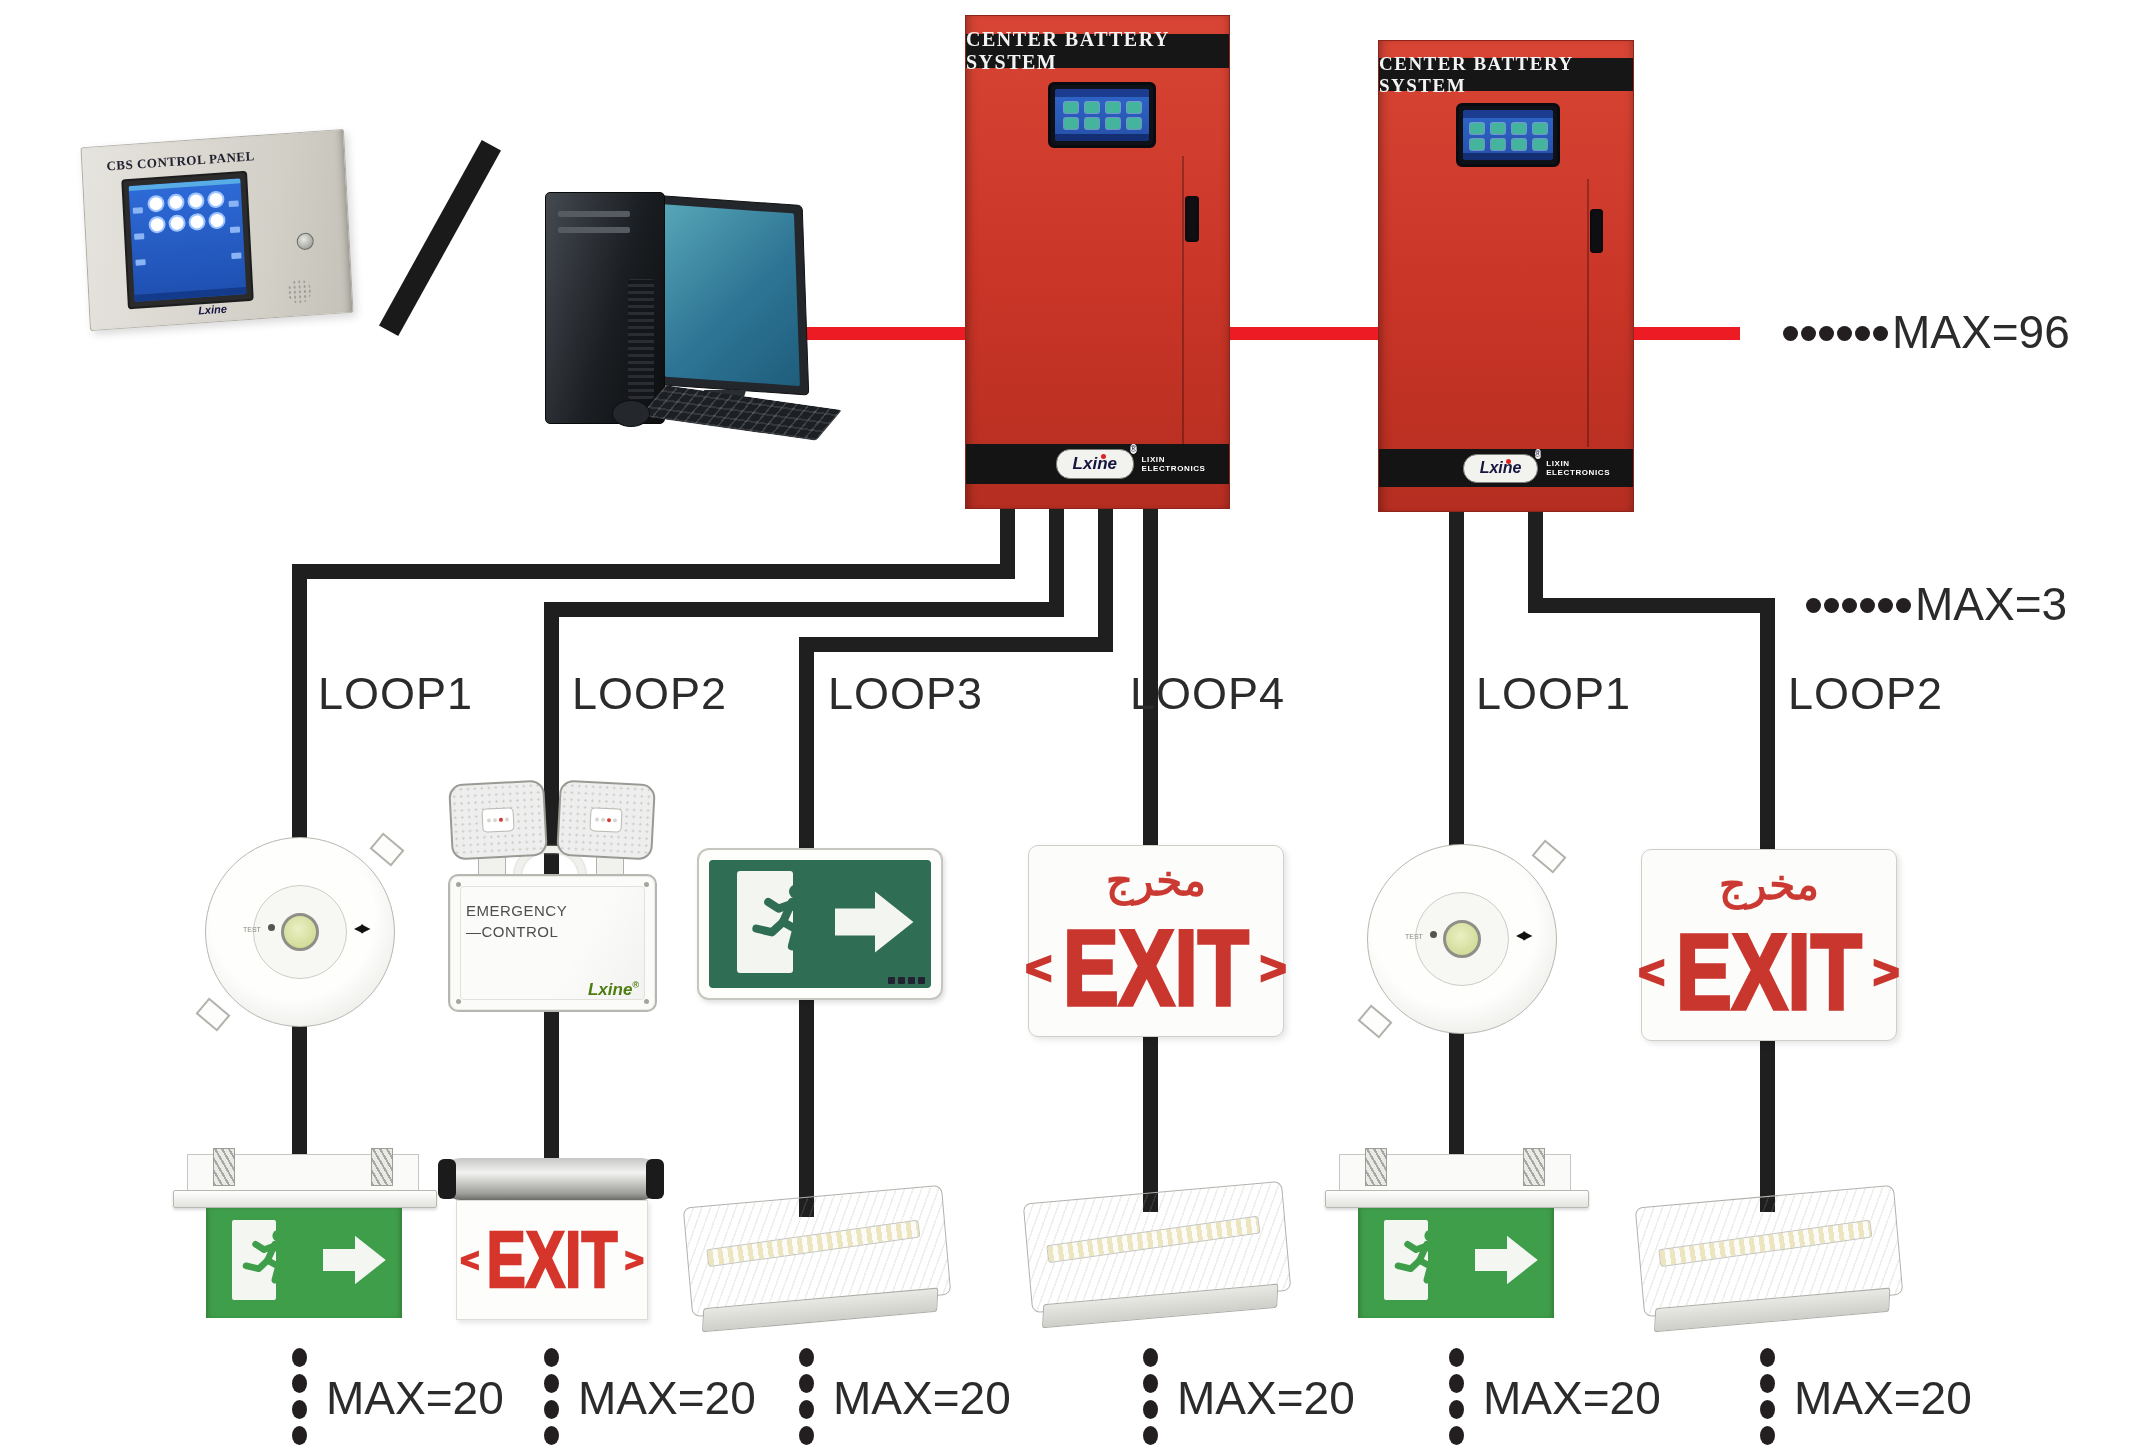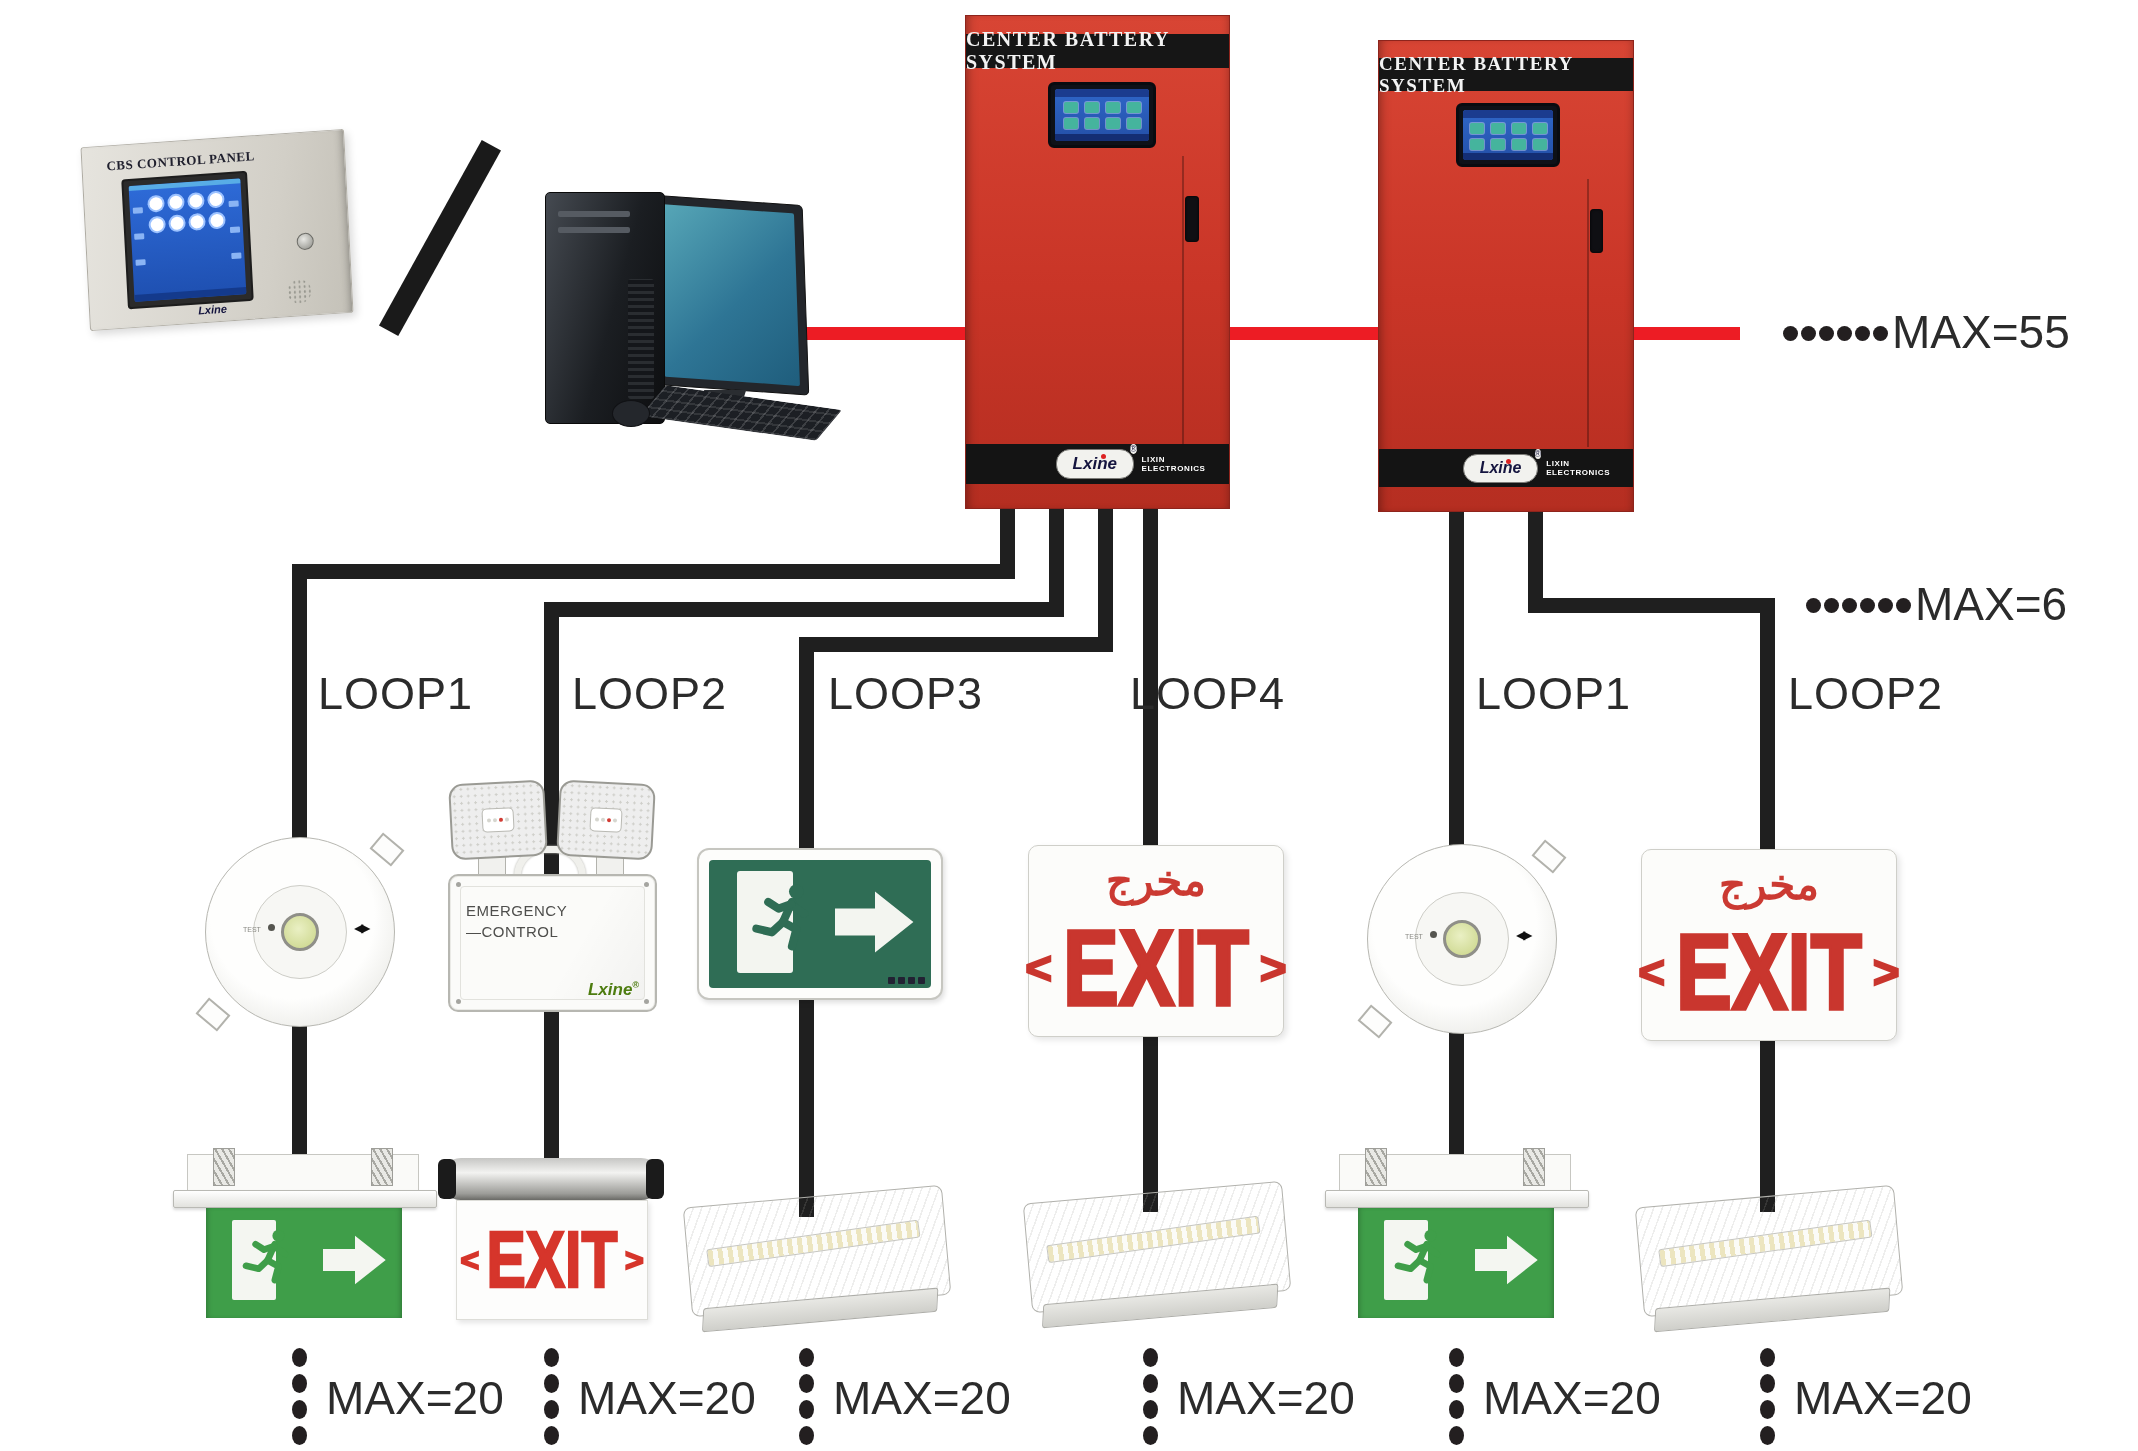--- a/index.html
+++ b/index.html
@@ -166,31 +166,31 @@
   <div class="redline" style="left:805px;top:327px;width:935px;height:13px;"></div>
 
   <div class="hdots" style="left:1783px;top:326px;">
     <i></i>
       <i></i>
       <i></i>
       <i></i>
       <i></i>
       <i></i>
   </div>
-  <div class="max-label" style="left:1892px;top:306px;">MAX=55</div>
+  <div class="max-label" style="left:1892px;top:306px;">MAX=96</div>
 
   <div class="hdots" style="left:1806px;top:598px;">
     <i></i>
       <i></i>
       <i></i>
       <i></i>
       <i></i>
       <i></i>
   </div>
-  <div class="max-label" style="left:1915px;top:578px;">MAX=6</div>
+  <div class="max-label" style="left:1915px;top:578px;">MAX=3</div>
 
   <div class="cbs-panel" style="left:85px;top:138px;">
     <div class="cbs-title">CBS CONTROL PANEL</div>
     <div class="cbs-screen">
       <div class="cbs-screen-inner">
         <div class="cbs-strip"></div>
         <div class="cbs-dots">
             <i></i>
             <i></i>
             <i></i>

